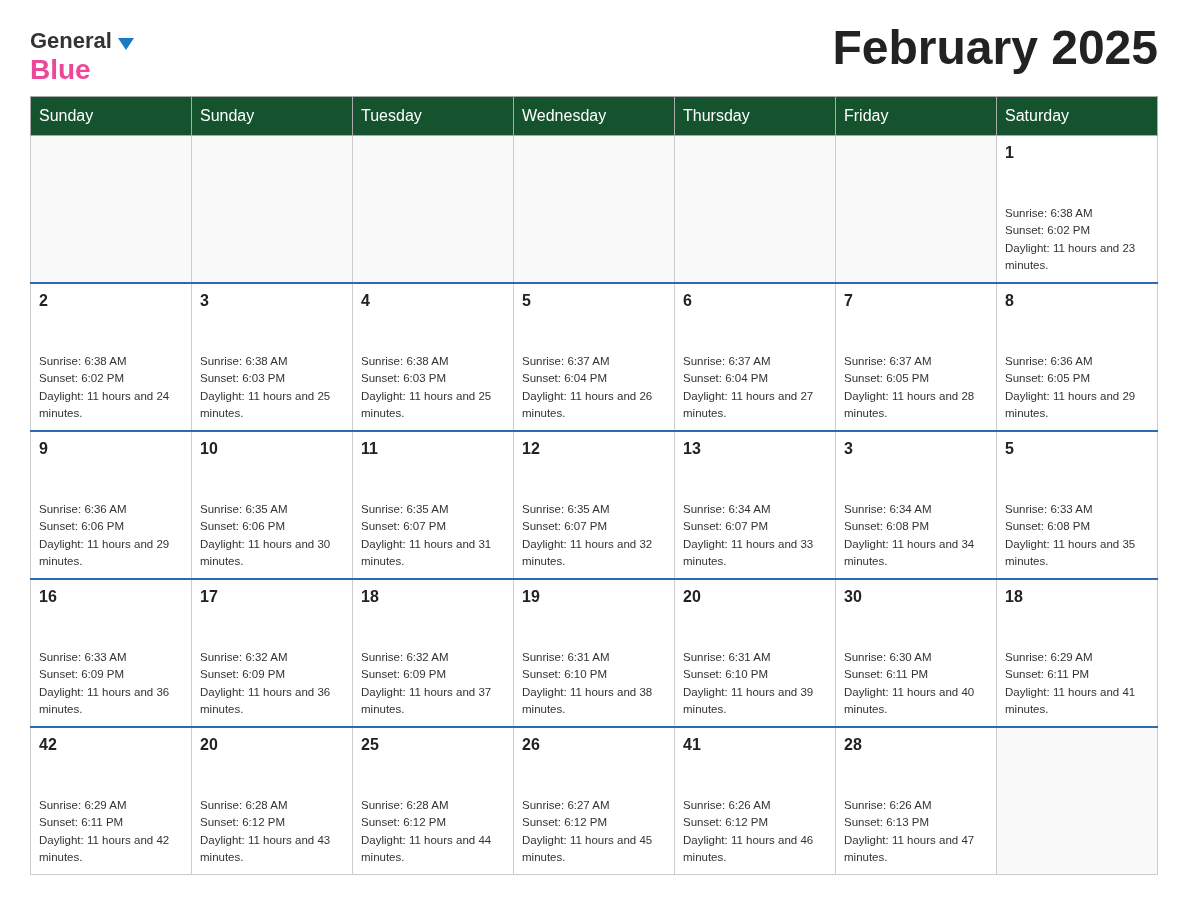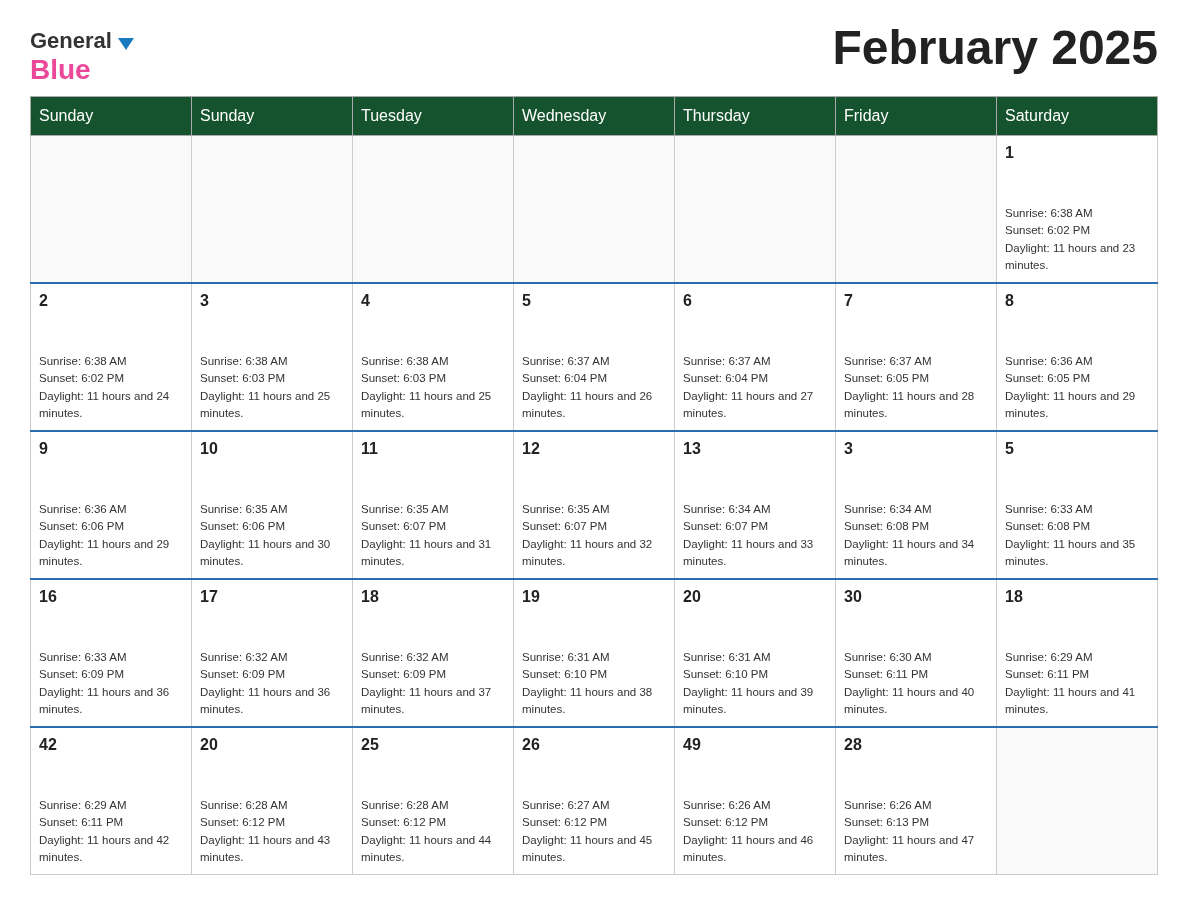--- a/index.html
+++ b/index.html
@@ -242,21 +242,21 @@
         </td>
         <td>
           <span class="day-number">25</span>
           <div class="day-info">Sunrise: 6:28 AM<br>Sunset: 6:12 PM<br>Daylight: 11 hours and 44 minutes.</div>
         </td>
         <td>
           <span class="day-number">26</span>
           <div class="day-info">Sunrise: 6:27 AM<br>Sunset: 6:12 PM<br>Daylight: 11 hours and 45 minutes.</div>
         </td>
         <td>
-          <span class="day-number">49</span>
+          <span class="day-number">41</span>
           <div class="day-info">Sunrise: 6:26 AM<br>Sunset: 6:12 PM<br>Daylight: 11 hours and 46 minutes.</div>
         </td>
         <td>
           <span class="day-number">28</span>
           <div class="day-info">Sunrise: 6:26 AM<br>Sunset: 6:13 PM<br>Daylight: 11 hours and 47 minutes.</div>
         </td>
         <td class="empty-cell"></td>
       </tr>
     </tbody>
 </table>

